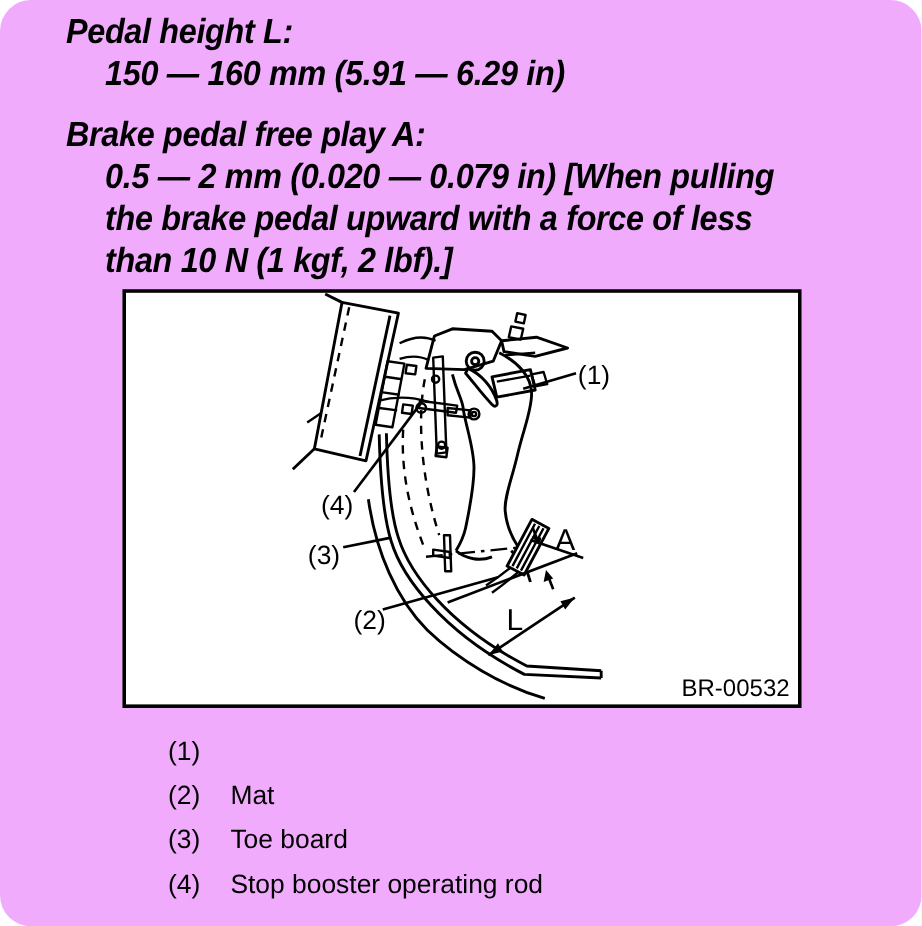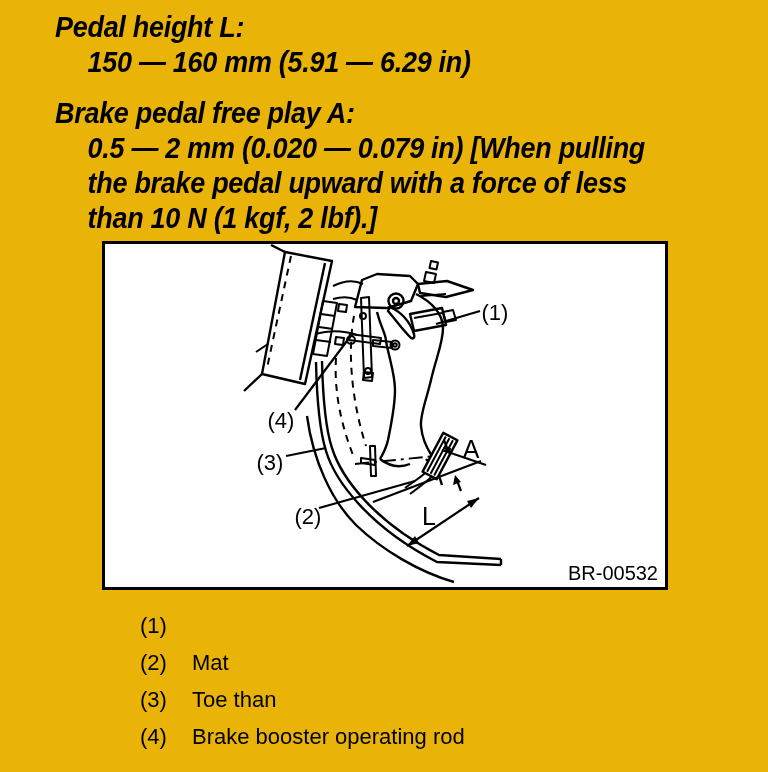--- a/index.html
+++ b/index.html
@@ -1,17 +1,17 @@
 <!DOCTYPE html>
 <html><head>
 <meta charset="utf-8">
 <style>
   html,body{margin:0;padding:0;background:#ffffff;}
-  #page{position:relative;width:768px;height:772px;background:#eab308;overflow:hidden;
-        font-family:"Liberation Sans", sans-serif;color:#000;}
+  #page{position:relative;width:768px;height:772px;background:#f0abfc;overflow:hidden;
+        font-family:"Liberation Sans", sans-serif;color:#000;border-radius:26px;}
   .spec{position:absolute;left:55px;font-weight:700;font-style:italic;
         font-size:29px;line-height:35px;transform:scaleX(0.93);transform-origin:left top;
         white-space:nowrap;letter-spacing:-0.3px;}
   .spec .indent{margin-left:35px;}
   #spec1{top:10px;}
   #spec2{top:96px;}
   #figure-box{position:absolute;left:102px;top:241px;width:560px;height:343px;
         border:3px solid #000;background:#fff;}
   #figure-box svg{display:block;}
   .legend{position:absolute;left:140px;top:614px;font-size:22px;line-height:24px;}
@@ -160,21 +160,21 @@
   <div class="legend">
     <div class="legend-row">
       <div class="legend-num">(1)</div>
     </div>
     <div class="legend-row">
       <div class="legend-num">(2)</div>
       <div>Mat</div>
     </div>
     <div class="legend-row">
       <div class="legend-num">(3)</div>
-      <div>Toe than</div>
+      <div>Toe board</div>
     </div>
     <div class="legend-row">
       <div class="legend-num">(4)</div>
-      <div>Brake booster operating rod</div>
+      <div>Stop booster operating rod</div>
     </div>
   </div>
 
 </div>
 
 </body></html>

